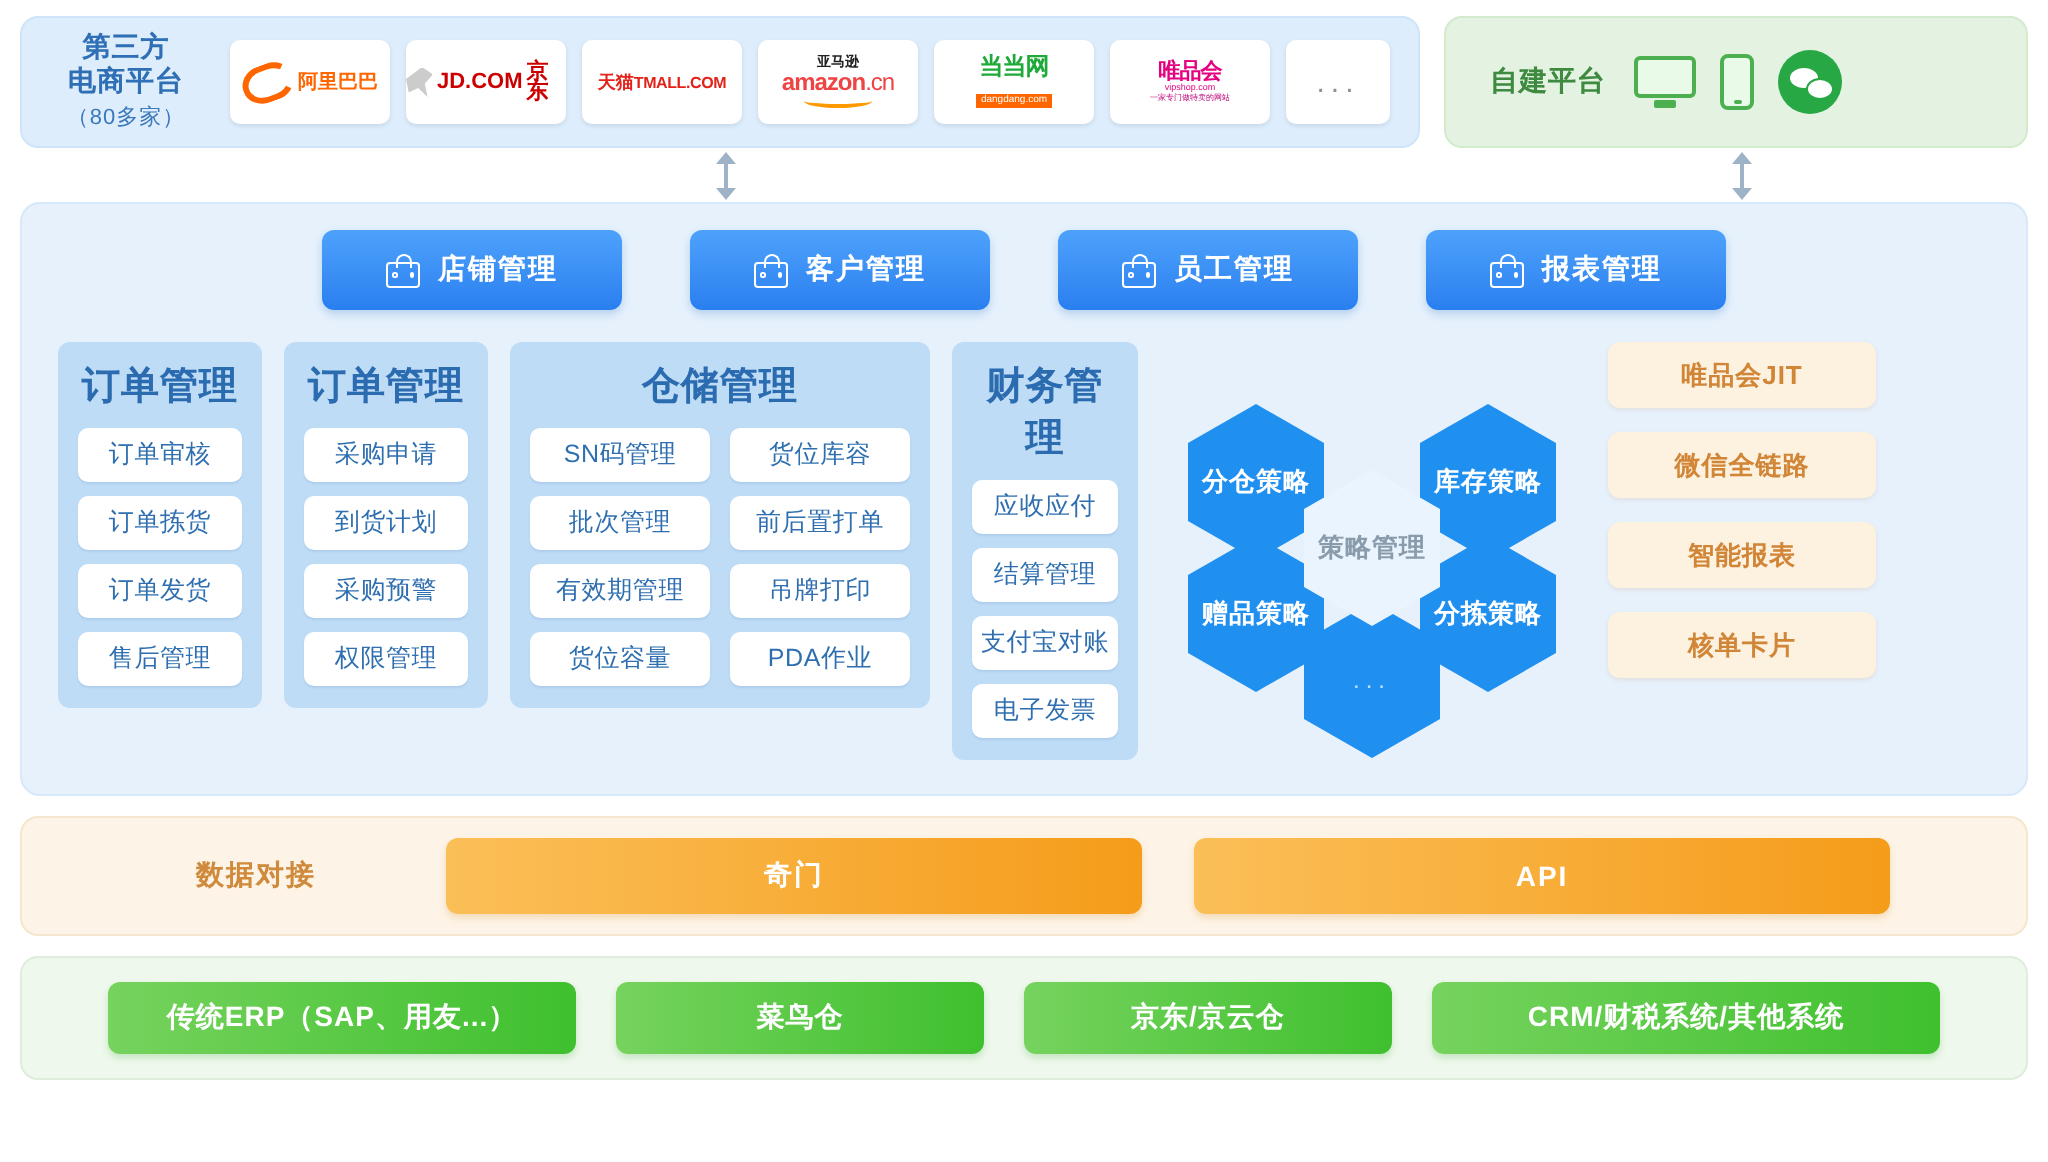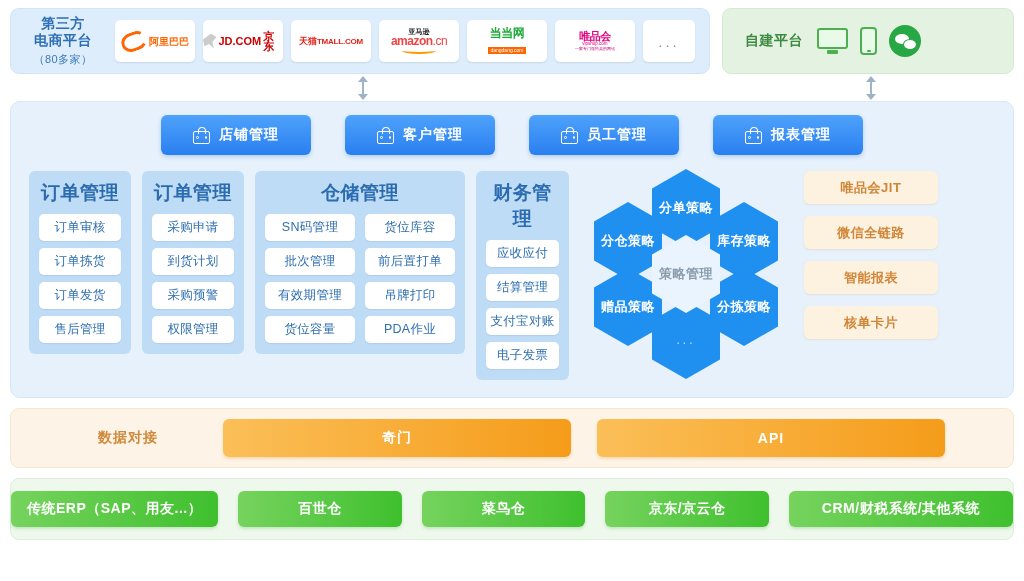--- a/index.html
+++ b/index.html
@@ -365,21 +365,20 @@
         <div class="chips">
           <div class="chip">应收应付</div>
           <div class="chip">结算管理</div>
           <div class="chip">支付宝对账</div>
           <div class="chip">电子发票</div>
         </div>
       </div>
 
       <div class="hexwrap">
         <div class="hex hx-tl">分仓策略</div>
-        <div class="hex hx-top">分单策略</div>
         <div class="hex hx-tr">库存策略</div>
         <div class="hex hx-bl">赠品策略</div>
         <div class="hex hx-br">分拣策略</div>
         <div class="hex hx-bot dots">...</div>
         <div class="hex hx-c center">策略管理</div>
       </div>
 
       <div class="orange-col">
         <div class="orange-card">唯品会JIT</div>
         <div class="orange-card">微信全链路</div>
@@ -391,19 +390,18 @@
   </div>
 
   <div class="data-panel">
     <div class="data-title">数据对接</div>
     <div class="data-bar qimen">奇门</div>
     <div class="data-bar api">API</div>
   </div>
 
   <div class="green-panel">
     <div class="green-btn gb0">传统ERP（SAP、用友...）</div>
-    <div class="green-btn gb1">百世仓</div>
     <div class="green-btn gb2">菜鸟仓</div>
     <div class="green-btn gb3">京东/京云仓</div>
     <div class="green-btn gb4">CRM/财税系统/其他系统</div>
   </div>
 
 </div>
 
 </body></html>

